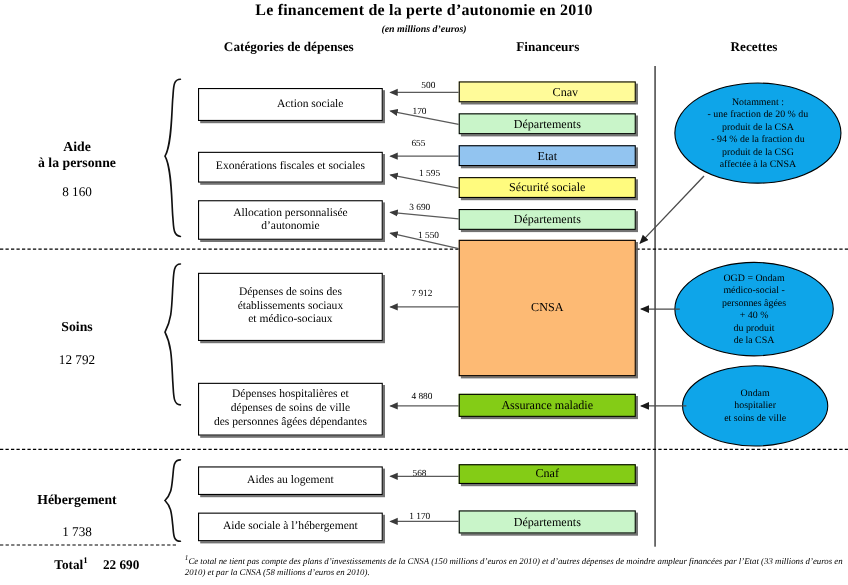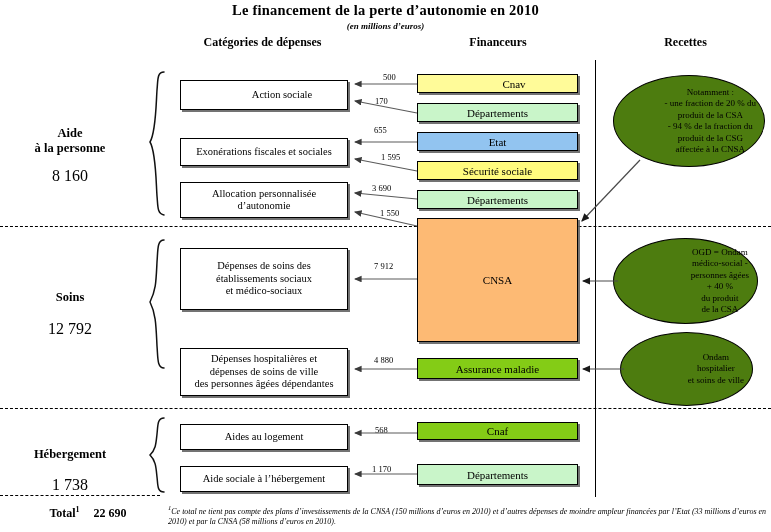--- a/index.html
+++ b/index.html
@@ -62,21 +62,21 @@
   
   .sec-label {
     text-align: center;
     font-weight: bold;
     font-size: 12.5px;
     line-height: 15px;
     width: 140px;
   }
   .sec-amount {
     text-align: center;
-    font-size: 16px;
+    font-size: 12px;
     width: 140px;
   }
   #lbl-aide { left: 0px; top: 126px; }
   #amt-aide { left: 0px; top: 167px; }
   #lbl-soins { left: 0px; top: 290px; }
   #amt-soins { left: 0px; top: 320px; }
   #lbl-heb { left: 0px; top: 447px; }
   #amt-heb { left: 0px; top: 476px; }
 
   #total-row {
@@ -118,24 +118,24 @@
   .flow-val {
     font-size: 8.5px;
     text-align: left;
     white-space: nowrap;
   }
 
   
   .ellipse {
     border: 1.4px solid #000;
     border-radius: 50%;
-    background: #4d7c0f;
+    background: #0ea5e9;
     display: flex;
     align-items: center;
-    justify-content: flex-end;
+    justify-content: center;
     text-align: center;
     font-size: 9px;
     line-height: 11.5px;
     box-sizing: border-box;
     padding: 4px 8px;
   }
 
   
   #footnote {
     left: 168px; top: 503px; width: 600px;

